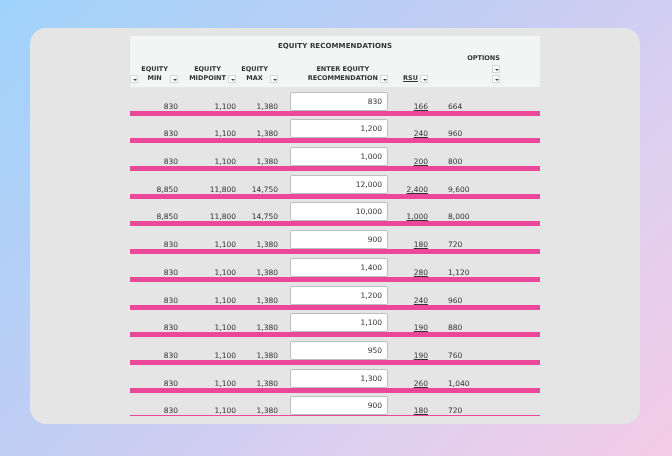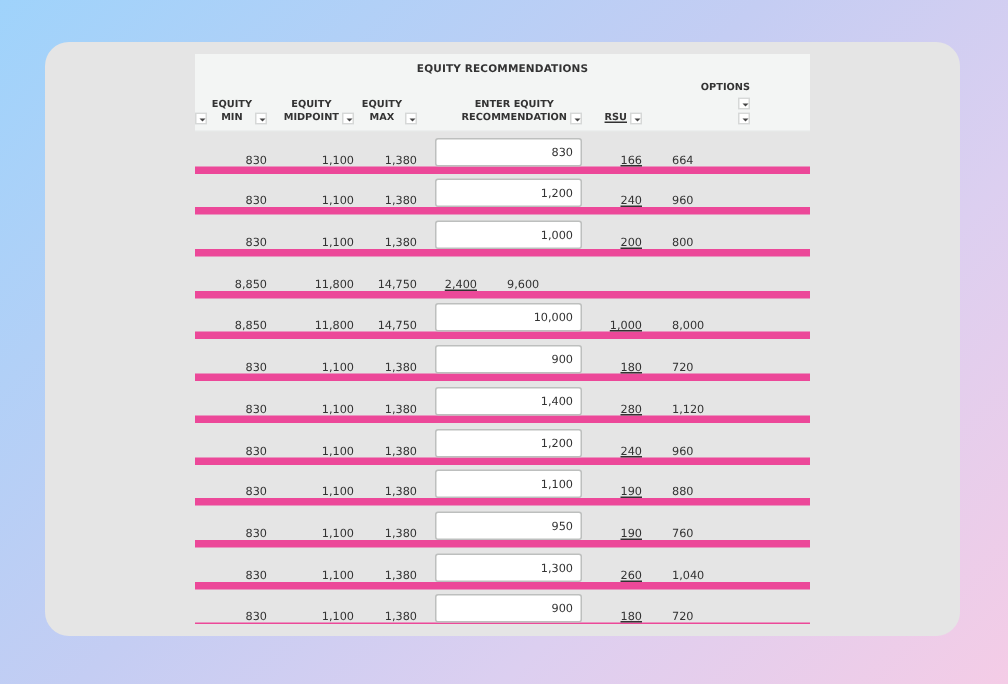--- a/index.html
+++ b/index.html
@@ -181,20 +181,23 @@
     </div>
     <div class="cell c5">200</div>
     <div class="cell c6">800</div>
   </div>
 
   <div class="row">
     <div class="cell c0"></div>
     <div class="cell c1">8,850</div>
     <div class="cell c2">11,800</div>
     <div class="cell c3">14,750</div>
+    <div class="cell c4">
+      <input class="eq-input" type="text" value="12,000" style="">
+    </div>
     <div class="cell c5">2,400</div>
     <div class="cell c6">9,600</div>
   </div>
 
   <div class="row">
     <div class="cell c0"></div>
     <div class="cell c1">8,850</div>
     <div class="cell c2">11,800</div>
     <div class="cell c3">14,750</div>
     <div class="cell c4">

